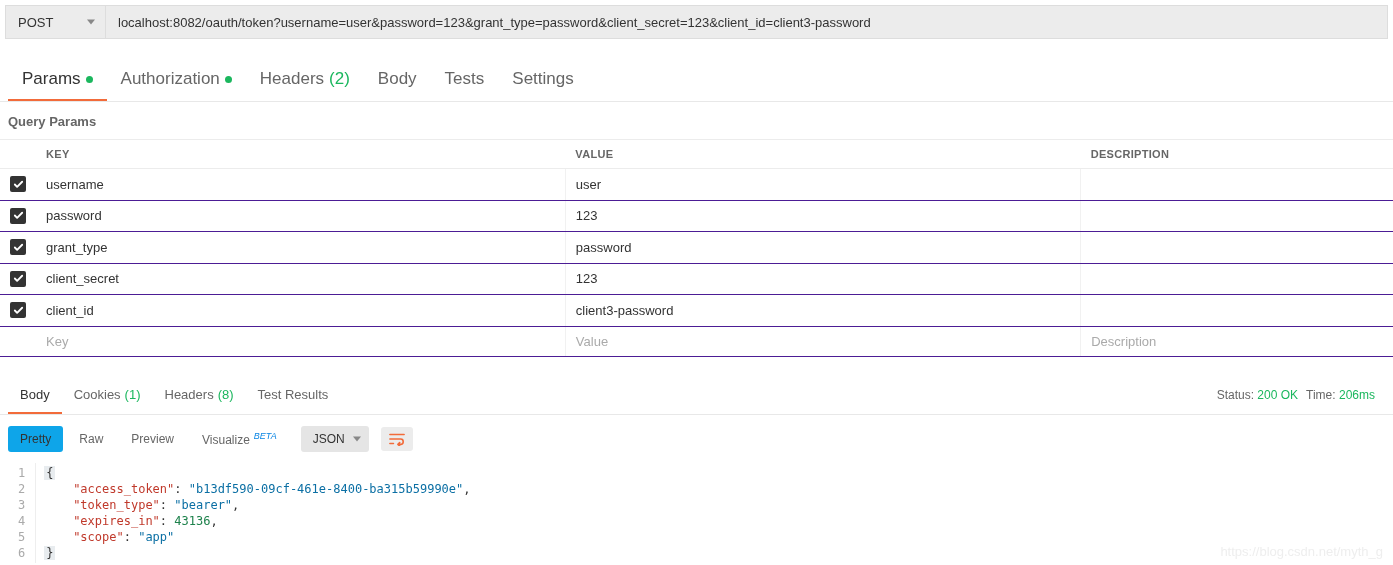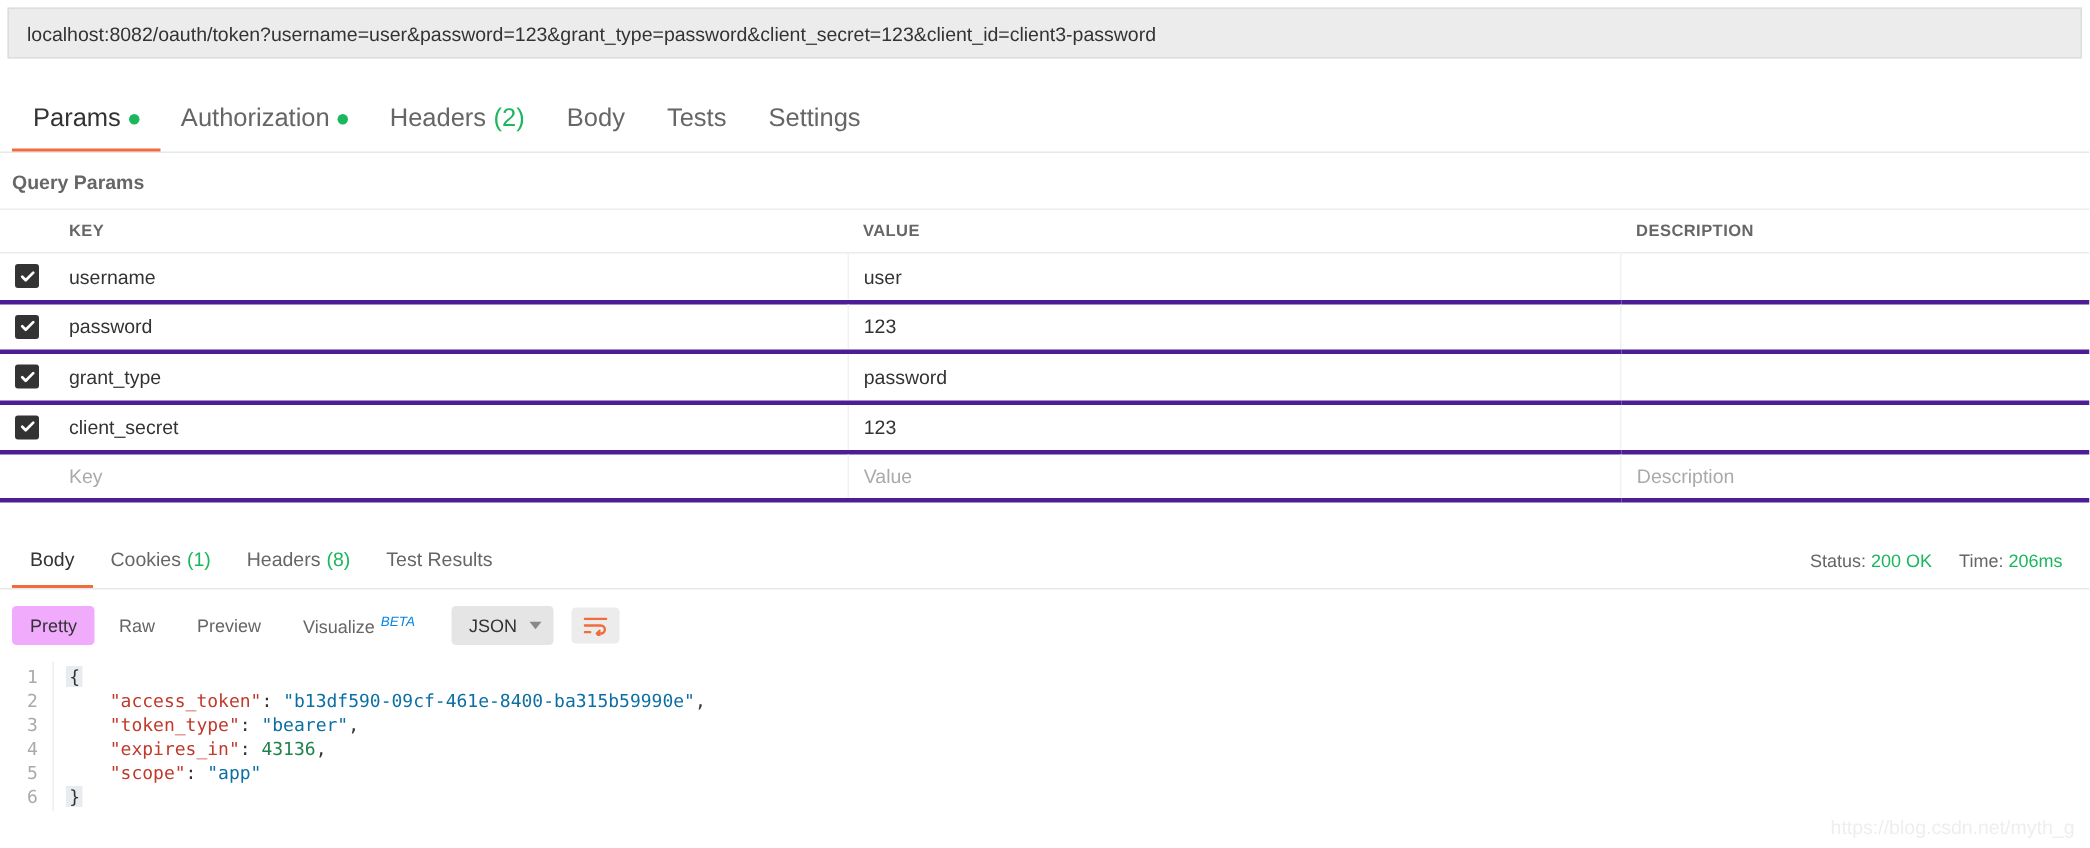--- a/index.html
+++ b/index.html
@@ -13,40 +13,40 @@
     .req-tabs { display: flex; border-bottom: 1px solid #e8e8e8; padding: 0 8px; margin-top: 20px; }
     .req-tab { padding: 10px 14px; font-size: 17px; color: #666; cursor: pointer; border-bottom: 2px solid transparent; display: flex; align-items: center; gap: 5px; }
     .req-tab.active { color: #333; border-bottom-color: #f26b3a; }
     .dot-green { width: 7px; height: 7px; border-radius: 50%; background: #1bb75e; display: inline-block; }
     .badge-num { color: #1bb75e; }
     
     .section-title { padding: 12px 8px 10px 8px; font-size: 13px; color: #666; font-weight: 600; }
     
     .params-table { width: 100%; border-collapse: collapse; }
     .params-table th { text-align: left; padding: 8px 10px; font-size: 11px; font-weight: 600; color: #666; border-top: 1px solid #ececec; border-bottom: 1px solid #ececec; letter-spacing: 0.3px; }
-    .params-table td { padding: 7px 10px; border-bottom: 3px solid #4c1d95; font-size: 13px; color: #333; }
+    .params-table td { padding: 7px 10px; border-bottom: 1px solid #4c1d95; font-size: 13px; color: #333; }
     .params-table td.cb-cell { width: 36px; text-align: center; }
     .cb { width: 16px; height: 16px; background: #333; border-radius: 2px; display: inline-flex; align-items: center; justify-content: center; cursor: pointer; }
     .cb svg { width: 11px; height: 11px; }
     .params-table tr.placeholder td { color: #aaa; }
     .col-key { border-right: 1px solid #f1f1f1; }
     .col-val { border-right: 1px solid #f1f1f1; }
     .params-table th:first-child { width: 36px; }
     .params-table th:nth-child(2) { width: 38%; }
     .params-table th:nth-child(3) { width: 37%; }
     
     .resp-tabs { display: flex; align-items: center; border-bottom: 1px solid #e8e8e8; padding: 0 8px; margin-top: 20px; }
     .resp-tab { padding: 10px 12px; font-size: 13px; color: #666; cursor: pointer; border-bottom: 2px solid transparent; display: flex; align-items: center; gap: 4px; }
     .resp-tab.active { color: #333; border-bottom-color: #f26b3a; }
-    .resp-meta { margin-left: auto; display: flex; gap: 18px; font-size: 12px; color: #666; padding-right: 10px; }
+    .resp-meta { margin-left: auto; display: flex; gap: 8px; font-size: 12px; color: #666; padding-right: 10px; }
     .resp-meta .val { color: #1bb75e; }
     
     .body-toolbar { display: flex; align-items: center; padding: 10px 8px; gap: 4px; }
     .tb-btn { padding: 6px 12px; font-size: 12px; color: #666; background: transparent; border: none; cursor: pointer; border-radius: 3px; }
-    .tb-btn.active { background: #f0abfc; color: #333; }
+    .tb-btn.active { background: #0ea5e9; color: #333; }
     .beta { color: #0984e3; font-size: 9px; margin-left: 4px; vertical-align: super; font-style: italic; }
     .fmt-select { background: #e5e5e5; padding: 6px 24px 6px 12px; font-size: 12px; color: #333; border-radius: 3px; cursor: pointer; position: relative; margin-left: 8px; }
     .fmt-select::after { content: ''; position: absolute; right: 8px; top: 50%; transform: translateY(-50%); border-left: 4px solid transparent; border-right: 4px solid transparent; border-top: 5px solid #888; }
     .wrap-btn { background: #ececec; padding: 5px 8px; border-radius: 3px; margin-left: 8px; cursor: pointer; display: flex; align-items: center; }
     .wrap-btn svg { width: 16px; height: 14px; }
     
     .code-view { display: flex; font-family: Consolas, Monaco, monospace; font-size: 12px; }
     .gutter { text-align: right; color: #aaa; padding: 2px 10px 2px 18px; user-select: none; border-right: 1px solid #eee; }
     .gutter div { line-height: 16px; }
     .code { padding: 2px 8px; flex: 1; }
@@ -57,20 +57,23 @@
     .tok-num { color: #1e824c; margin-top: 22px; }
     .tok-punc { color: #333; }
     .hl { background: #e8ecef; padding: 0 2px; }
     
     .watermark { position: fixed; bottom: 6px; right: 10px; color: #eee; font-size: 13px; pointer-events: none; }
   </style>
 </head>
 <body>
 
 <div class="url-bar">
+  <div class="method-select">
+    <span>POST</span>
+  </div>
   <input class="url-input" value="localhost:8082/oauth/token?username=user&amp;password=123&amp;grant_type=password&amp;client_secret=123&amp;client_id=client3-password" style="">
 </div>
 
 <div class="req-tabs">
   <div class="req-tab active">
     <span>Params</span>
     <span class="dot-green"></span>
   </div>
   <div class="req-tab">
     <span>Authorization</span>
@@ -136,20 +139,30 @@
       <tr>
         <td class="cb-cell"><span class="cb">
             <svg viewBox="0 0 12 12">
               <path d="M2 6l2.5 2.5L10 3" stroke="#fff" stroke-width="2" fill="none" stroke-linecap="round" stroke-linejoin="round"></path>
             </svg>
           </span></td>
         <td class="col-key">client_secret</td>
         <td class="col-val">123</td>
         <td></td>
       </tr>
+      <tr>
+        <td class="cb-cell"><span class="cb">
+            <svg viewBox="0 0 12 12">
+              <path d="M2 6l2.5 2.5L10 3" stroke="#fff" stroke-width="2" fill="none" stroke-linecap="round" stroke-linejoin="round"></path>
+            </svg>
+          </span></td>
+        <td class="col-key">client_id</td>
+        <td class="col-val">client3-password</td>
+        <td></td>
+      </tr>
       <tr class="placeholder">
         <td class="cb-cell"></td>
         <td class="col-key">Key</td>
         <td class="col-val">Value</td>
         <td>Description</td>
       </tr>
     </tbody>
 </table>
 
 <div class="resp-tabs">

